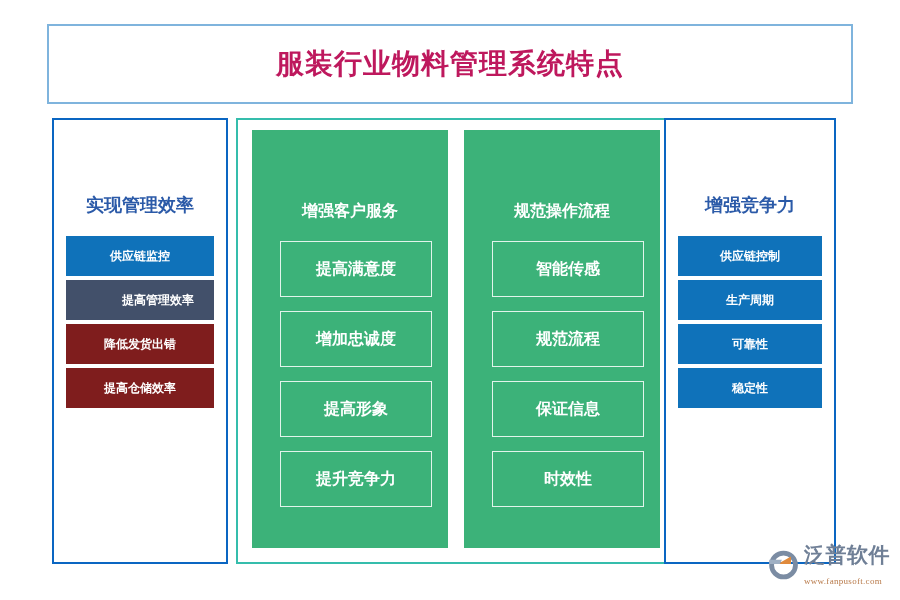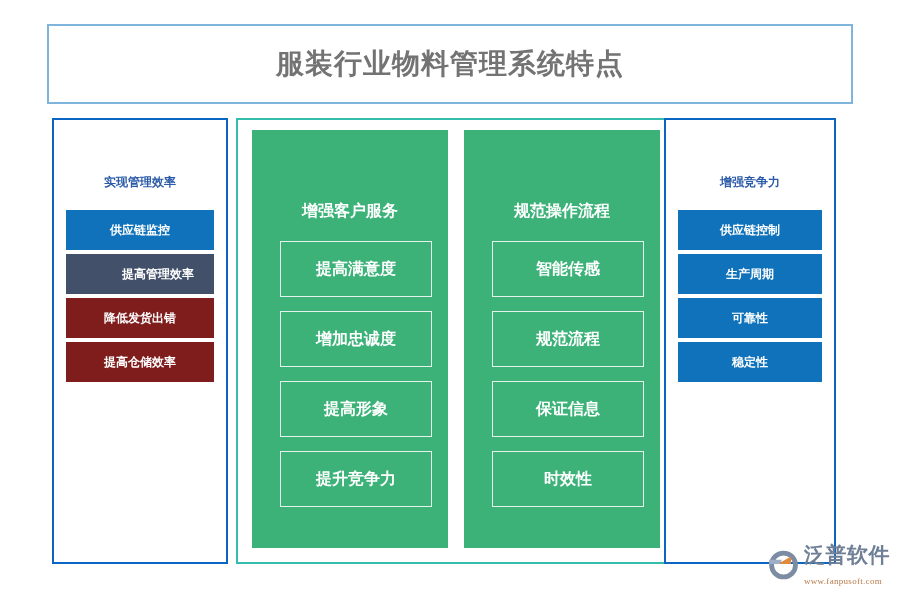--- a/index.html
+++ b/index.html
@@ -24,21 +24,21 @@
     height: 80px;
     border: 2px solid #7fb4dd;
     box-sizing: border-box;
     display: flex;
     align-items: center;
     justify-content: center;
   }
   .title-text {
     font-size: 28px;
     font-weight: bold;
-    color: #737373;
+    color: #be185d;
     letter-spacing: 1px;
     line-height: 1;
   }
 
   
   .columns {
     position: absolute;
     left: 0;
     top: 118px;
     width: 900px;
@@ -67,24 +67,24 @@
     position: absolute;
     left: 0; right: 0; top: 0; bottom: 0;
     display: flex;
     flex-direction: column;
     align-items: stretch;
     padding: 0 12px;
     box-sizing: border-box;
   }
   .plain-col .col-head {
     color: #2b5aa8;
-    font-size: 12px;
+    font-size: 18px;
     font-weight: bold;
     text-align: center;
-    margin-top: 56px;
+    margin-top: 76px;
     margin-bottom: 22px;
     line-height: 1;
   }
   .chip {
     height: 40px;
     margin-bottom: 4px;
     display: flex;
     align-items: center;
     justify-content: center;
     color: #ffffff;

